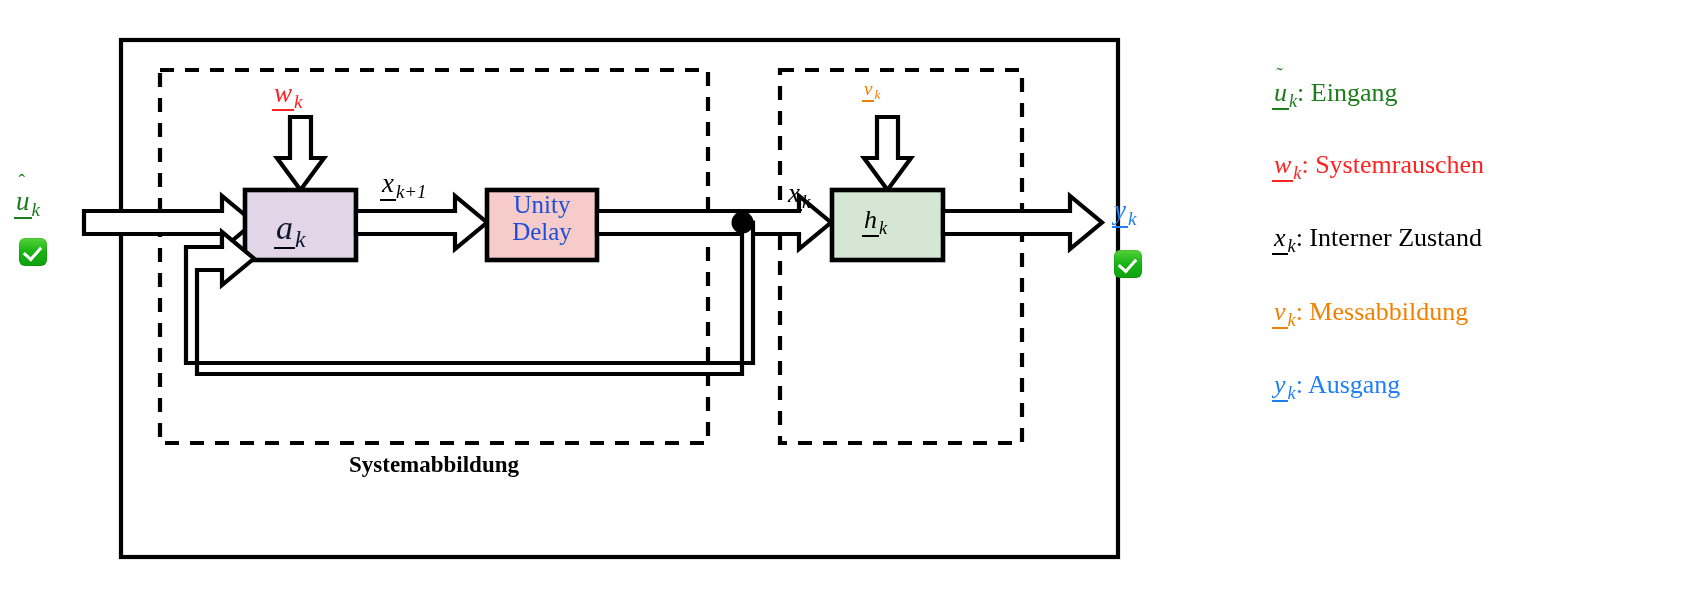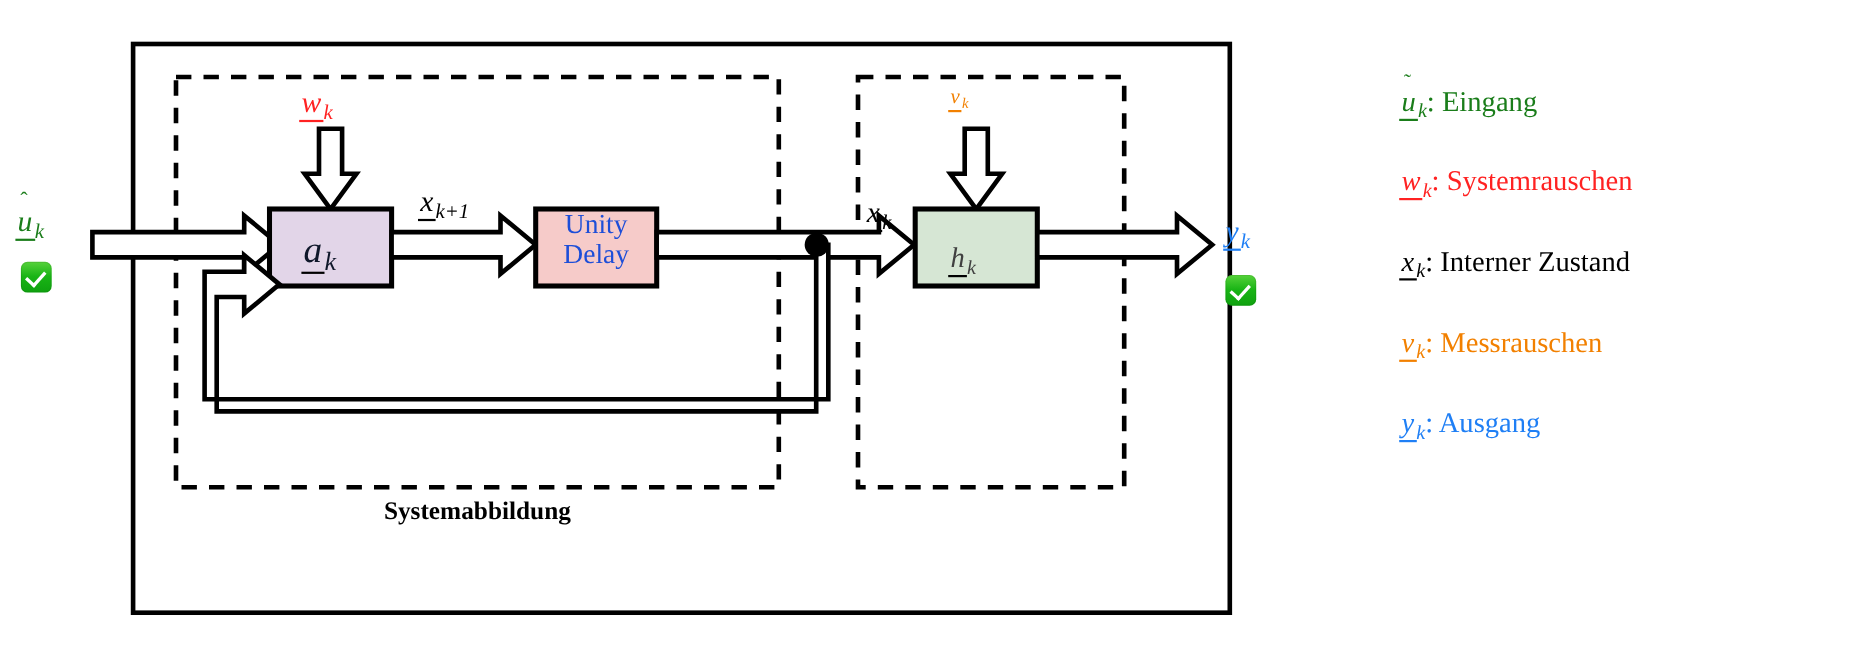--- a/index.html
+++ b/index.html
@@ -90,21 +90,21 @@
   </div>
 
   <div class="ovl" style="left:786px;top:178px;font-size:27px;color:#000;">
     <span class="legend-sym" style="border-bottom:2.2px solid #000;"><span class="math">x</span></span><span class="sub">k</span>
   </div>
 
   <div class="ovl" style="left:862px;top:78px;font-size:19px;color:#f28000;text-decoration:underline;">
     <span class="legend-sym" style="border-bottom:2.2px solid #f28000;"><span class="math">v</span></span><span class="sub">k</span>
   </div>
 
-  <div class="ovl" style="left:862px;top:220px;font-size:26px;color:#404040;">
+  <div class="ovl" style="left:862px;top:205px;font-size:26px;color:#000000;">
     <span class="legend-sym" style="border-bottom:2.2px solid #000;"><span class="math">h</span></span><span class="sub">k</span>
   </div>
 
   <div class="ovl" style="left:1112px;top:195px;font-size:27px;color:#1f7ff5;">
     <span class="legend-sym" style="border-bottom:2.2px solid #1f7ff5;"><span class="math">y</span></span><span class="sub">k</span>
   </div>
   <div class="ovl" style="left:1114px;top:250px;">
     <span class="chk chk-big"></span>
   </div>
 
@@ -120,21 +120,21 @@
 
     <div class="legend-row" style="top:150px;color:#ff2222;">
       <span class="legend-sym" style="border-bottom:2.2px solid #ff2222;"><span class="math">w</span></span><span class="sub">k</span><span>: </span><span>Systemrauschen</span>
     </div>
 
     <div class="legend-row" style="top:223px;color:#000000;">
       <span class="legend-sym" style="border-bottom:2.2px solid #000;"><span class="math">x</span></span><span class="sub">k</span><span>: </span><span>Interner Zustand</span>
     </div>
 
     <div class="legend-row" style="top:297px;color:#f28000;">
-      <span class="legend-sym" style="border-bottom:2.2px solid #f28000;"><span class="math">v</span></span><span class="sub">k</span><span>: </span><span>Messrauschen</span>
+      <span class="legend-sym" style="border-bottom:2.2px solid #f28000;"><span class="math">v</span></span><span class="sub">k</span><span>: </span><span>Messabbildung</span>
     </div>
 
     <div class="legend-row" style="top:370px;color:#1f7ff5;">
       <span class="legend-sym" style="border-bottom:2.2px solid #1f7ff5;"><span class="math">y</span></span><span class="sub">k</span><span>: </span><span>Ausgang</span>
     </div>
 
 
   </div>
 </div>
 

